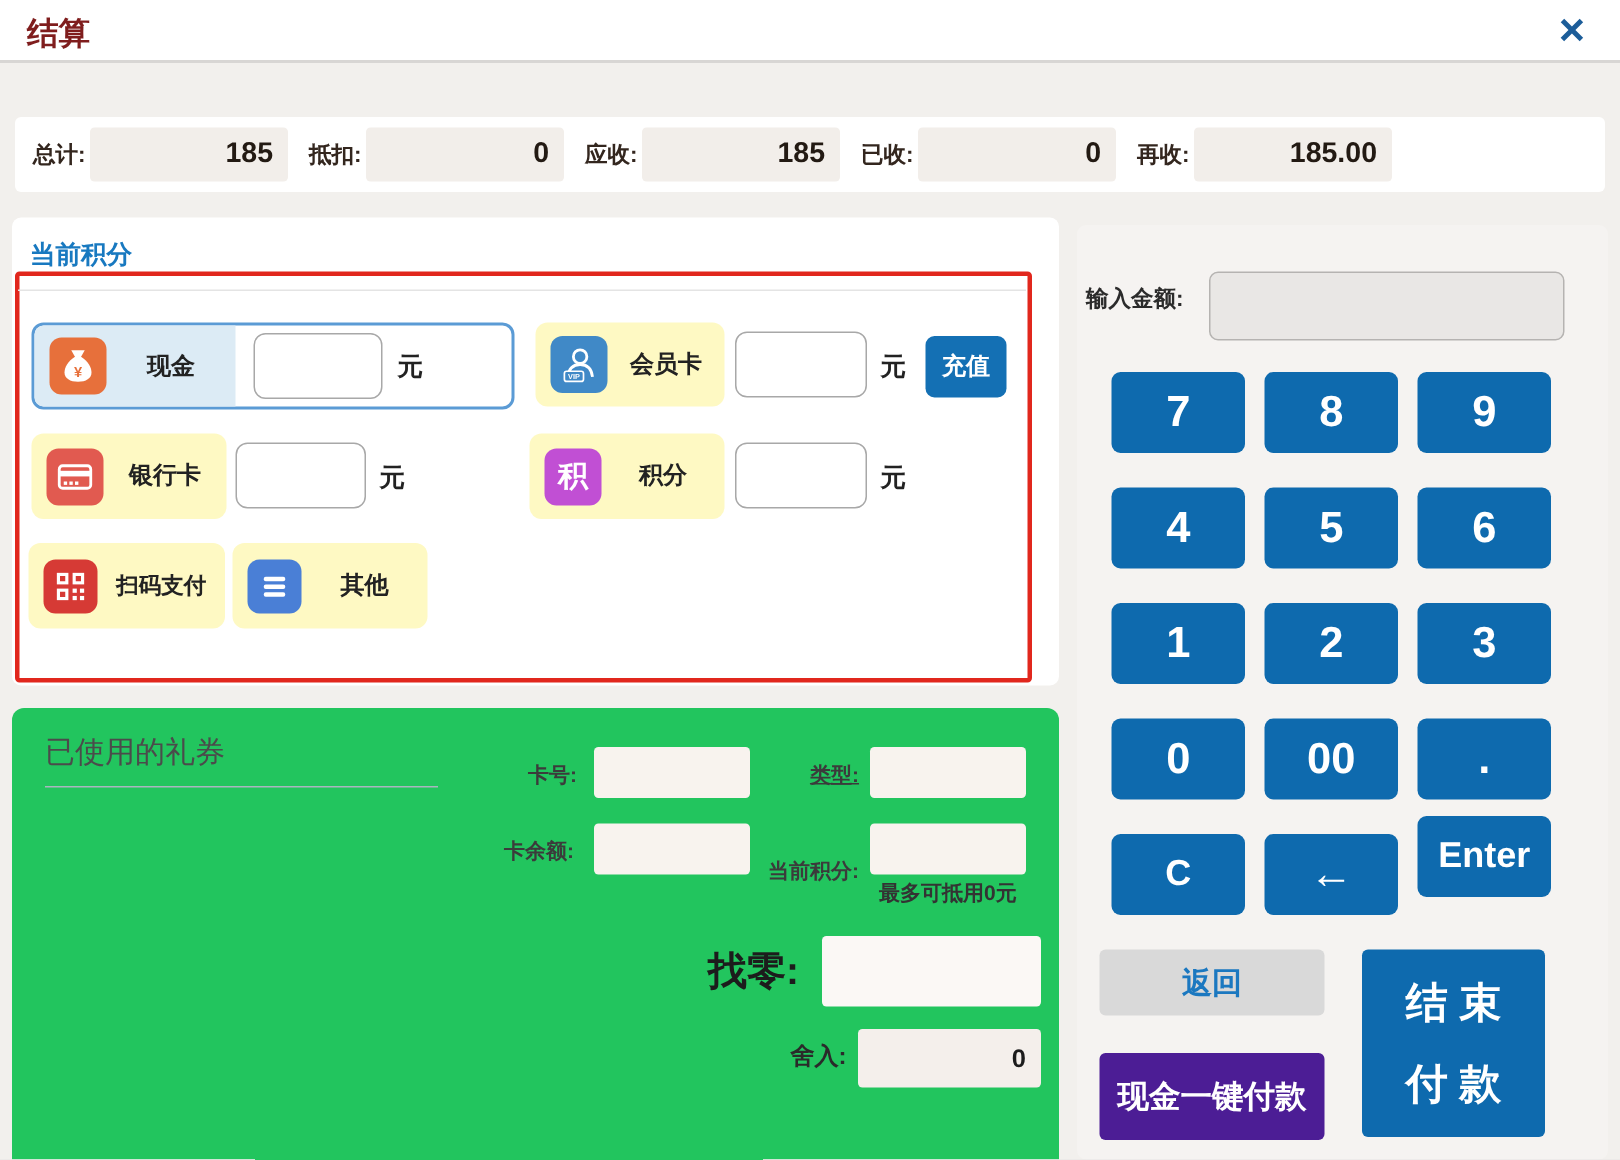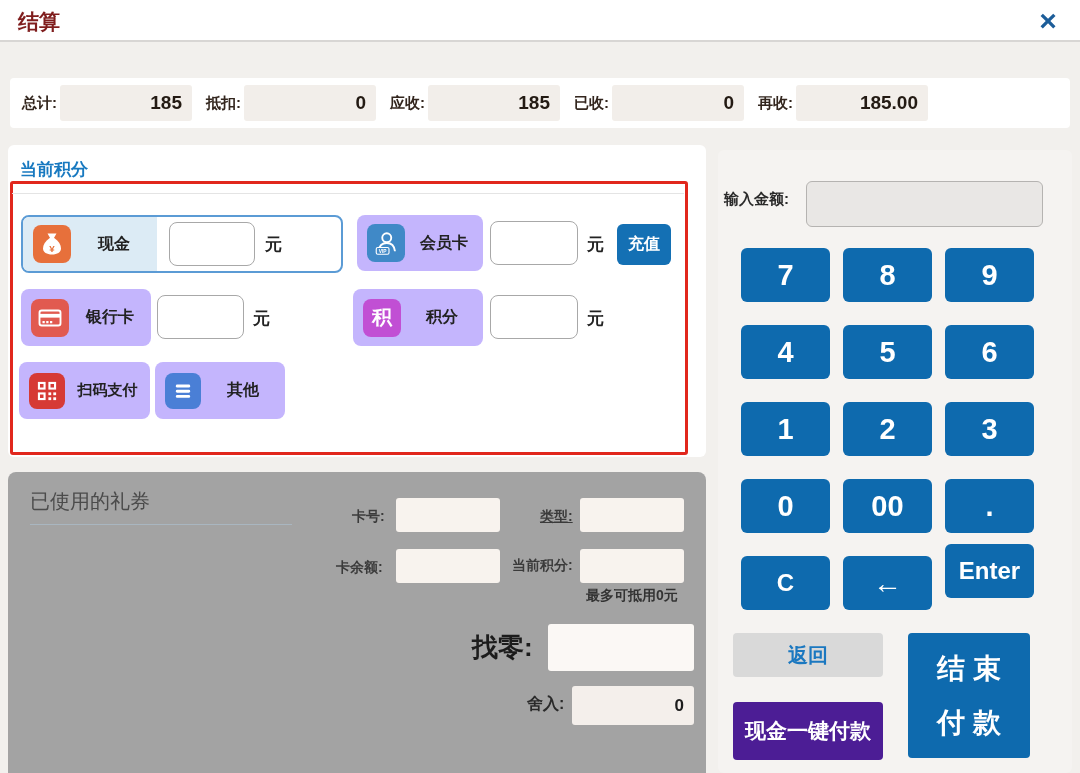--- a/index.html
+++ b/index.html
@@ -17,33 +17,33 @@
   .sum-item { display:flex; align-items:center; margin-right:14px; }
   .sum-label { font-size:15px; font-weight:bold; color:#33261e; margin-right:3px; white-space:nowrap; }
   .sum-value { width:132px; height:36px; background:#f2eeea; border-radius:3px; font-size:19px; font-weight:bold; color:#231a13; text-align:right; line-height:36px; padding-right:10px; }
 
   
   .pay-panel { position:absolute; left:8px; top:145px; width:698px; height:312px; background:#ffffff; border-radius:6px; }
   .pay-title { position:absolute; left:12px; top:13px; font-size:17px; font-weight:bold; color:#1879c0; }
   .pay-redbox { position:absolute; left:2px; top:36px; width:678px; height:274px; border:3px solid #e1271d; border-radius:3px; }
   .pay-underline { position:absolute; left:4px; top:48px; width:672px; height:1px; background:#e4e4e4; }
 
-  .method-box { position:absolute; background:#c4b5fd; border-radius:8px; display:flex; align-items:center; cursor:pointer; }
+  .method-box { position:absolute; background:#fef9c3; border-radius:8px; display:flex; align-items:center; cursor:pointer; }
   .m-icon { width:38px; height:38px; border-radius:8px; margin-left:10px; flex:0 0 auto; display:flex; align-items:center; justify-content:center; }
   .m-label { font-size:16px; font-weight:bold; color:#222; margin:0 auto; padding:0 8px; white-space:nowrap; }
   .pay-input { position:absolute; background:#fff; border:1px solid #a8a8a8; border-radius:8px; font-size:17px; padding:0 8px; outline:none; }
   .yuan { position:absolute; font-size:17px; font-weight:bold; color:#222; }
 
   .cash-wrap { position:absolute; left:13px; top:70px; width:322px; height:58px; border:2px solid #5b9bd5; border-radius:8px; background:#fff; display:flex; align-items:center; cursor:pointer; }
   .cash-left { width:134px; height:54px; background:#dcebf5; border-radius:6px 0 0 6px; display:flex; align-items:center; }
 
   .recharge-btn { position:absolute; left:609px; top:79px; width:54px; height:41px; background:#1470b4; color:#fff; font-size:16px; font-weight:bold; border:none; border-radius:6px; cursor:pointer; }
 
   
-  .info-panel { position:absolute; left:8px; top:472px; width:698px; height:301px; background:#a3a3a3; border-radius:8px 8px 0 0; }
+  .info-panel { position:absolute; left:8px; top:472px; width:698px; height:301px; background:#22c55e; border-radius:8px 8px 0 0; }
   .coupon-title { position:absolute; left:22px; top:16px; font-size:20px; color:#4b4b4b; }
   .coupon-line { position:absolute; left:22px; top:52px; width:262px; height:1px; background:#a9b6c0; }
 
   .ci-label { position:absolute; font-size:14px; font-weight:bold; color:#3b3b3b; white-space:nowrap; }
   .ci-field { position:absolute; width:104px; height:34px; background:#f8f3ee; border-radius:3px; }
   .note { position:absolute; font-size:14px; font-weight:bold; color:#333; }
   .change-label { position:absolute; left:464px; top:158px; font-size:26px; font-weight:bold; color:#1c1c1c; }
   .change-field { position:absolute; left:540px; top:152px; width:146px; height:47px; background:#fbf8f5; border-radius:3px; }
   .round-label { position:absolute; left:519px; top:222px; font-size:16px; font-weight:bold; color:#2a2a2a; }
   .round-field { position:absolute; left:564px; top:214px; width:122px; height:39px; background:#f4efeb; border-radius:3px; font-size:17px; font-weight:bold; color:#1c1c1c; text-align:right; line-height:39px; padding-right:10px; }
@@ -183,21 +183,21 @@
     <div class="coupon-title">已使用的礼券</div>
     <div class="coupon-line"></div>
 
     <span class="ci-label" style="left:344px; top:36px;">卡号:</span>
     <div class="ci-field" style="left:388px; top:26px;"></div>
     <span class="ci-label" style="left:532px; top:36px;text-decoration:underline;">类型:</span>
     <div class="ci-field" style="left:572px; top:26px;"></div>
 
     <span class="ci-label" style="left:328px; top:87px;">卡余额:</span>
     <div class="ci-field" style="left:388px; top:77px;"></div>
-    <span class="ci-label" style="left:504px; top:85px;">当前积分:</span>
+    <span class="ci-label" style="left:504px; top:100px;">当前积分:</span>
     <div class="ci-field" style="left:572px; top:77px;"></div>
 
     <span class="note" style="left:578px; top:115px;">最多可抵用0元</span>
 
     <span class="change-label">找零:</span>
     <div class="change-field"></div>
 
     <span class="round-label">舍入:</span>
     <div class="round-field">0</div>
   </div>

